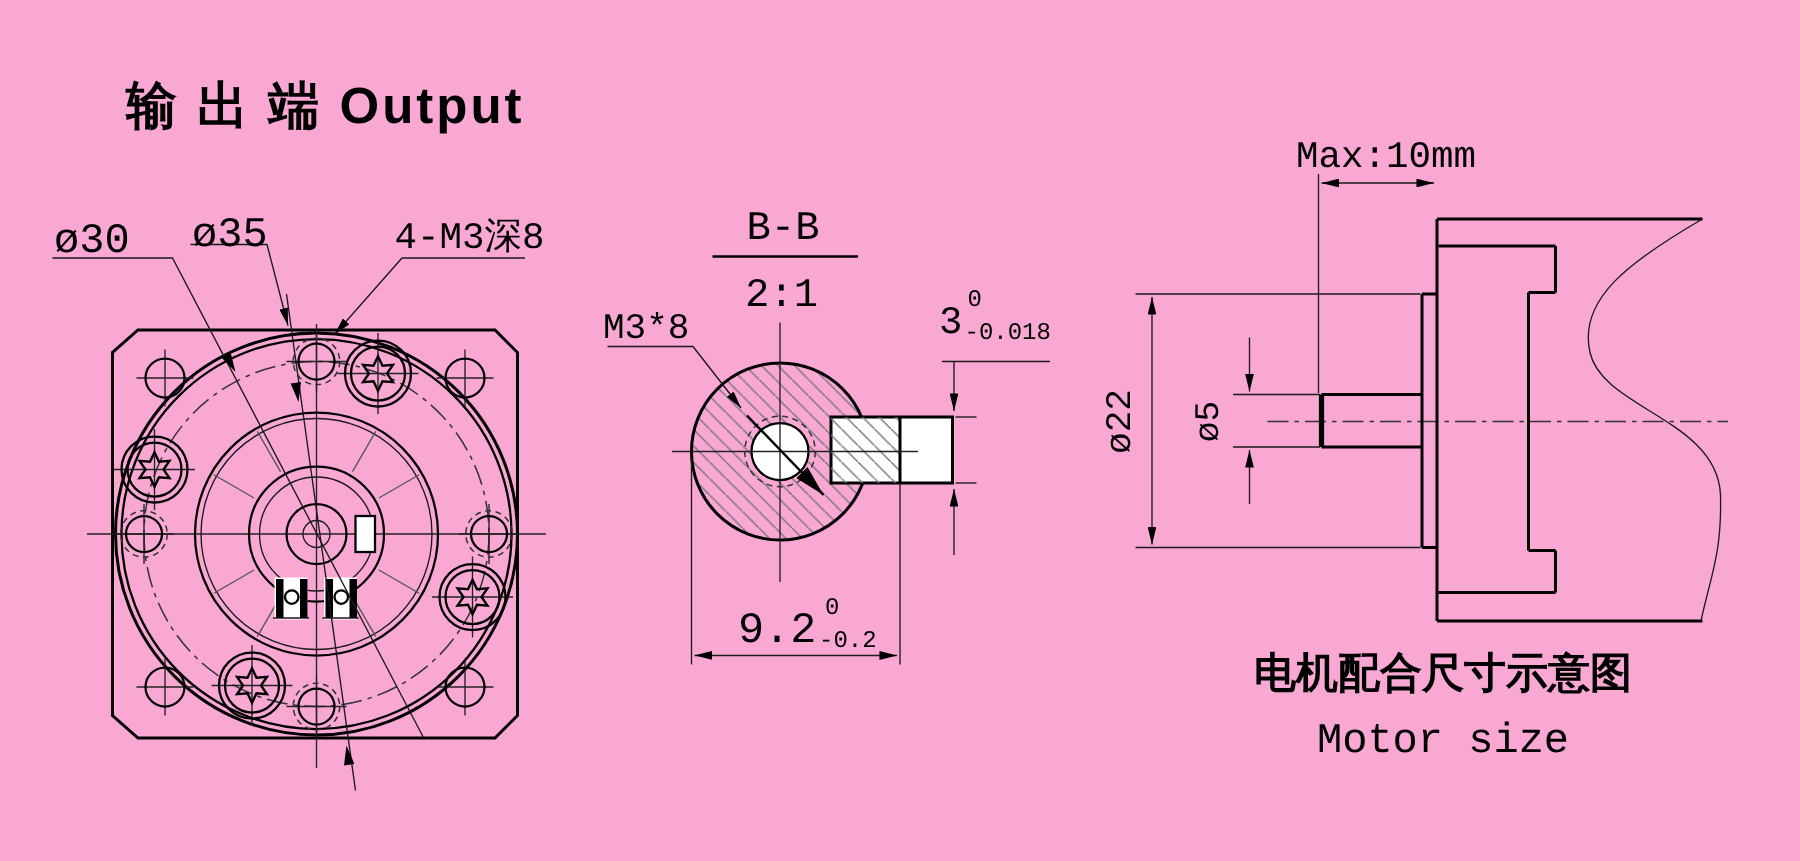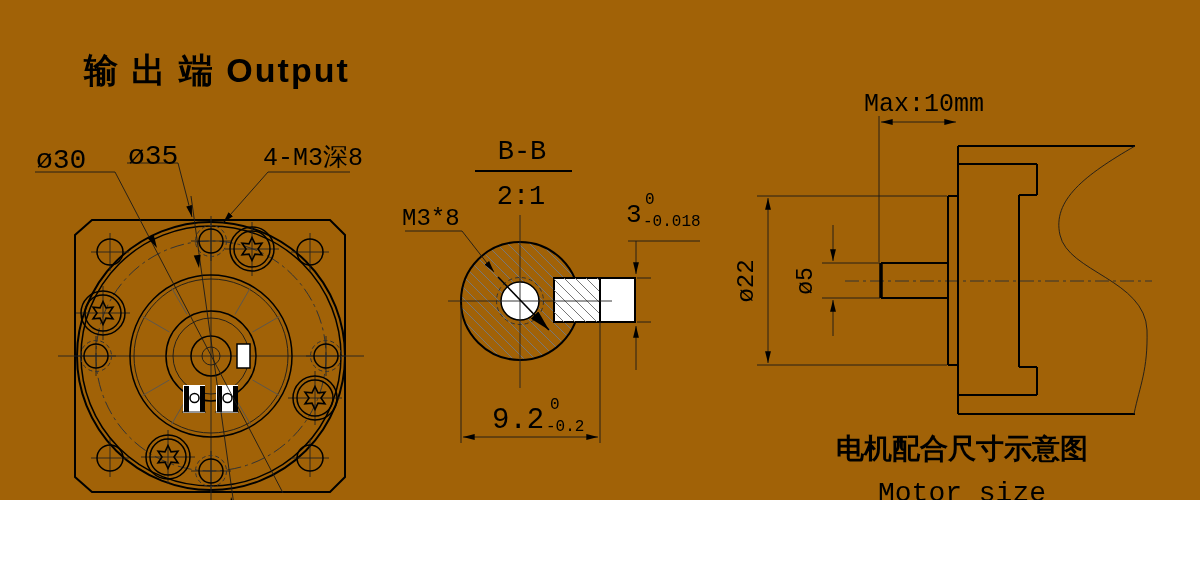--- a/index.html
+++ b/index.html
@@ -1,16 +1,16 @@
 <!DOCTYPE html>
 <html><head>
 <meta charset="utf-8">
 <style>
   html,body{margin:0;padding:0;background:#ffffff;}
-  .stage{position:relative;width:1200px;height:500px;background:#a16207;overflow:hidden;
+  .stage{position:relative;width:1200px;height:574px;background:#f9a8d4;overflow:hidden;
          font-family:"Liberation Mono","DejaVu Sans Mono",monospace;}
   svg{position:absolute;left:0;top:0;}
   text{fill:#000;font-family:"Liberation Mono","DejaVu Sans Mono",monospace;}
   .cjk{font-family:"Liberation Sans","DejaVu Sans",sans-serif;font-weight:bold;}
   .ol{stroke:#000;stroke-width:2;fill:none;}
   .ol15{stroke:#000;stroke-width:1.5;fill:none;}
   .thin{stroke:#1a1a1a;stroke-width:0.9;fill:none;}
   .cl{stroke:#222;stroke-width:0.9;fill:none;}
   .dashdot{stroke:#333;stroke-width:1;fill:none;stroke-dasharray:14 4 3 4;}
   .dash{stroke:#333;stroke-width:1;fill:none;stroke-dasharray:4 3;}

